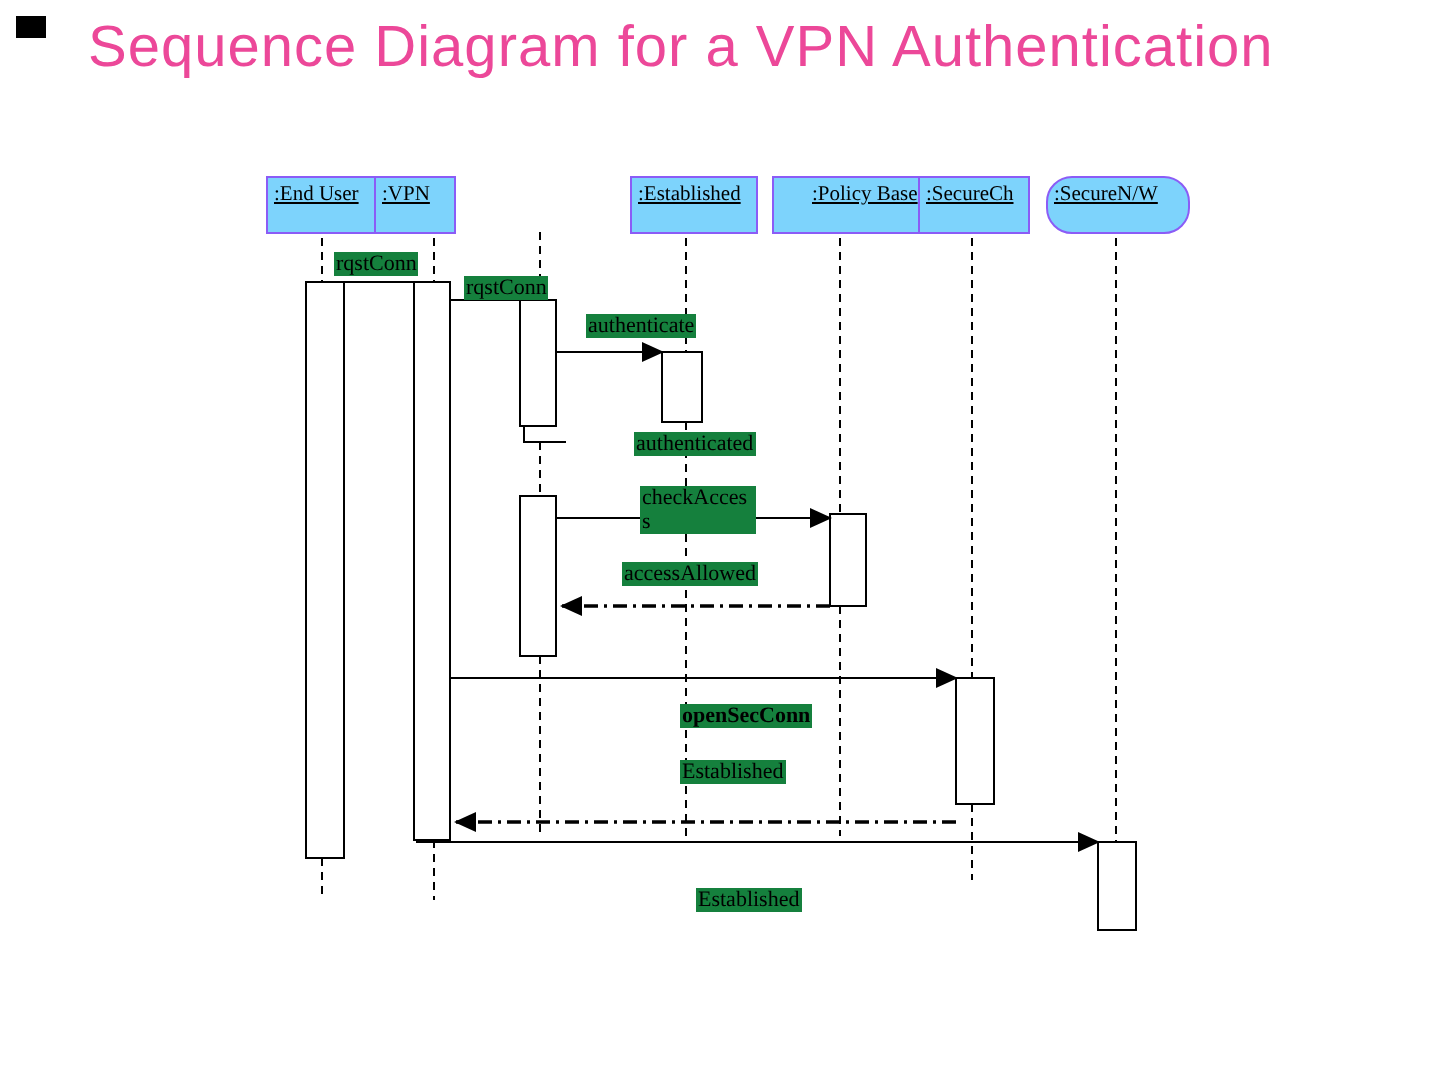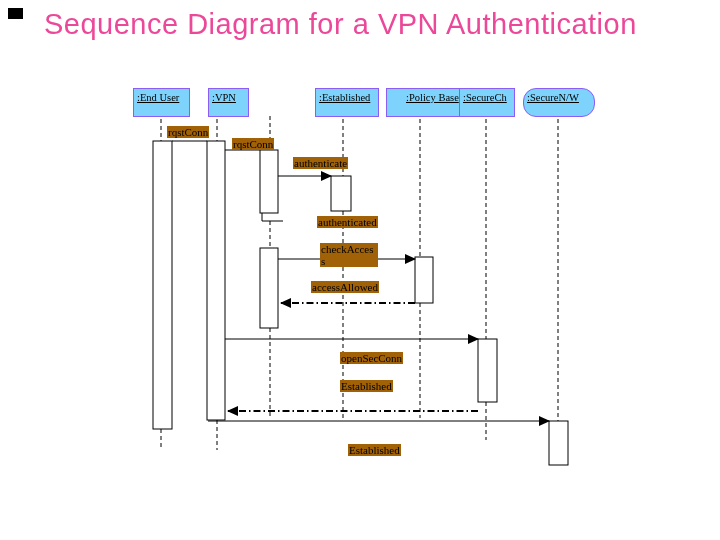--- a/index.html
+++ b/index.html
@@ -10,21 +10,21 @@
       font-family:"Liberation Sans", sans-serif;font-size:29px;letter-spacing:0.5px;
       color:#ec4899;white-space:nowrap;}
   svg{position:absolute;left:0;top:0;}
   .ll{stroke:#000;stroke-width:1;stroke-dasharray:4 3;fill:none;}
   .bar{fill:#ffffff;stroke:#000;stroke-width:1;}
   .msg{stroke:#000;stroke-width:1;fill:none;}
   .dashdot{stroke:#000;stroke-width:1.8;stroke-dasharray:7 3 1.5 3;fill:none;}
   .actor{position:absolute;top:88px;height:24px;border:1px solid #8b5cf6;background:#7dd3fc;
       font-size:10.5px;line-height:1.15;padding:3px 1px 0 3px;box-sizing:content-box;}
   .actor span{text-decoration:underline;}
-  .lbl{position:absolute;font-size:11px;line-height:1.1;background:#a16207;
+  .lbl{position:absolute;font-size:11px;line-height:1.1;background:#15803d;
       white-space:nowrap;padding:0 1px;}
   .wrap{white-space:normal;}
 </style>
 </head>
 <body>
 
 <div id="stage">
 
   <div id="slide-marker"></div>
   <div id="page-title">Sequence Diagram for a VPN Authentication</div>
@@ -65,29 +65,29 @@
     <line class="msg" x1="278" y1="176" x2="331" y2="176" marker-end="url(#arr)"></line>
     <polyline class="msg" points="262,213 262,221 283,221"></polyline>
     <line class="msg" x1="278" y1="259" x2="415" y2="259" marker-end="url(#arr)"></line>
     <line class="dashdot" x1="415" y1="303" x2="281" y2="303" marker-end="url(#arr)"></line>
     <line class="msg" x1="225" y1="339" x2="478" y2="339" marker-end="url(#arr)"></line>
     <line class="dashdot" x1="478" y1="411" x2="228" y2="411" marker-end="url(#arr)"></line>
     <line class="msg" x1="208" y1="421" x2="549" y2="421" marker-end="url(#arr)"></line>
   </svg>
 
   <div class="actor" style="left:133px;width:51px;"><span>:End User</span></div>
-  <div class="actor" style="left:208px;width:35px;"><span>:VPN</span></div>
+  <div class="actor" style="left:187px;width:35px;"><span>:VPN</span></div>
   <div class="actor" style="left:315px;width:58px;"><span>:Established</span></div>
   <div class="actor" style="left:386px;width:58px;padding-left:19px;"><span>:Policy Base</span></div>
   <div class="actor" style="left:459px;width:50px;"><span>:SecureCh</span></div>
   <div class="actor" style="left:523px;width:66px;border-radius:13px;"><span>:SecureN/W</span></div>
 
   <div class="lbl" style="left:167px;top:126px;">rqstConn</div>
   <div class="lbl" style="left:232px;top:138px;">rqstConn</div>
   <div class="lbl" style="left:293px;top:157px;">authenticate</div>
   <div class="lbl" style="left:285px;top:216px;margin-left:32px;">authenticated</div>
   <div class="lbl wrap" style="left:320px;top:243px;width:56px;white-space:normal;">checkAcces s</div>
   <div class="lbl" style="left:311px;top:281px;">accessAllowed</div>
-  <div class="lbl" style="left:340px;top:352px;">openSecConn</div>
+  <div class="lbl" style="left:340px;top:352px;font-weight:bold;">openSecConn</div>
   <div class="lbl" style="left:340px;top:380px;">Established</div>
   <div class="lbl" style="left:348px;top:444px;">Established</div>
 
 </div>
 
 </body></html>

